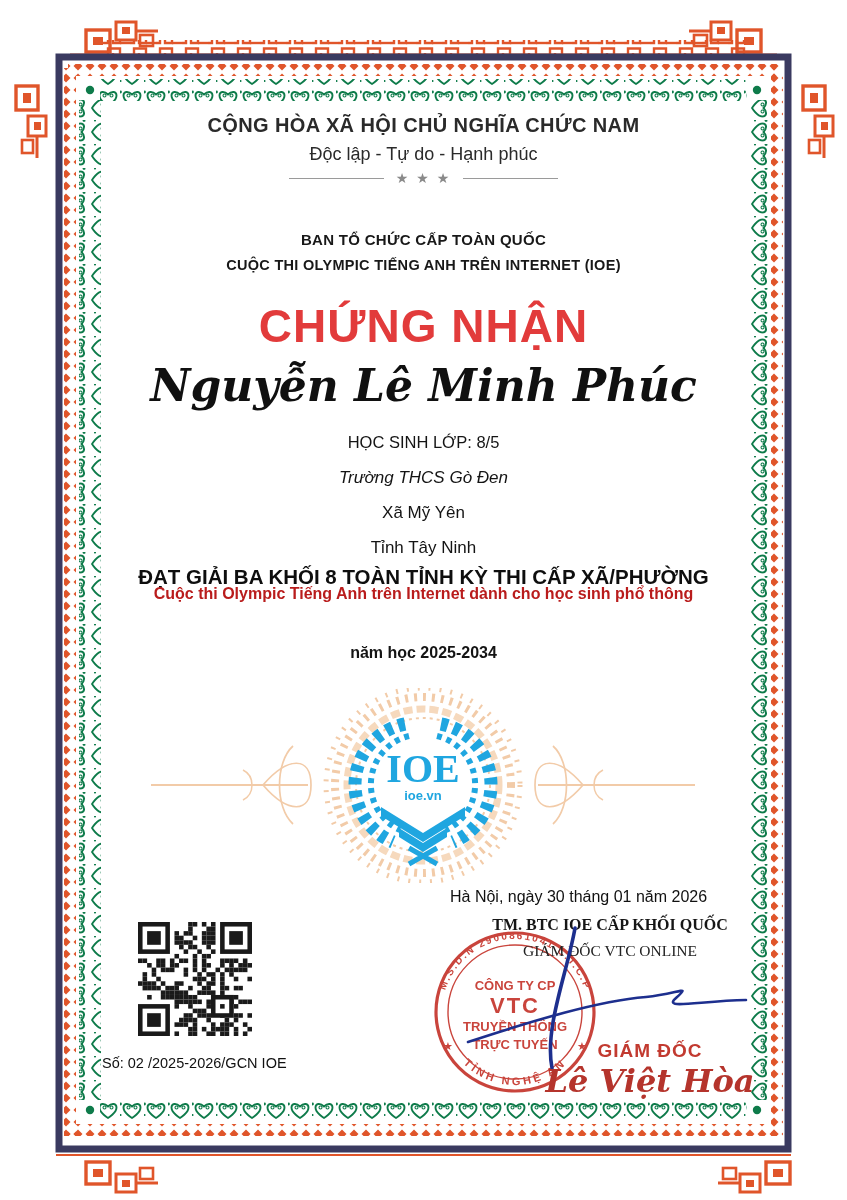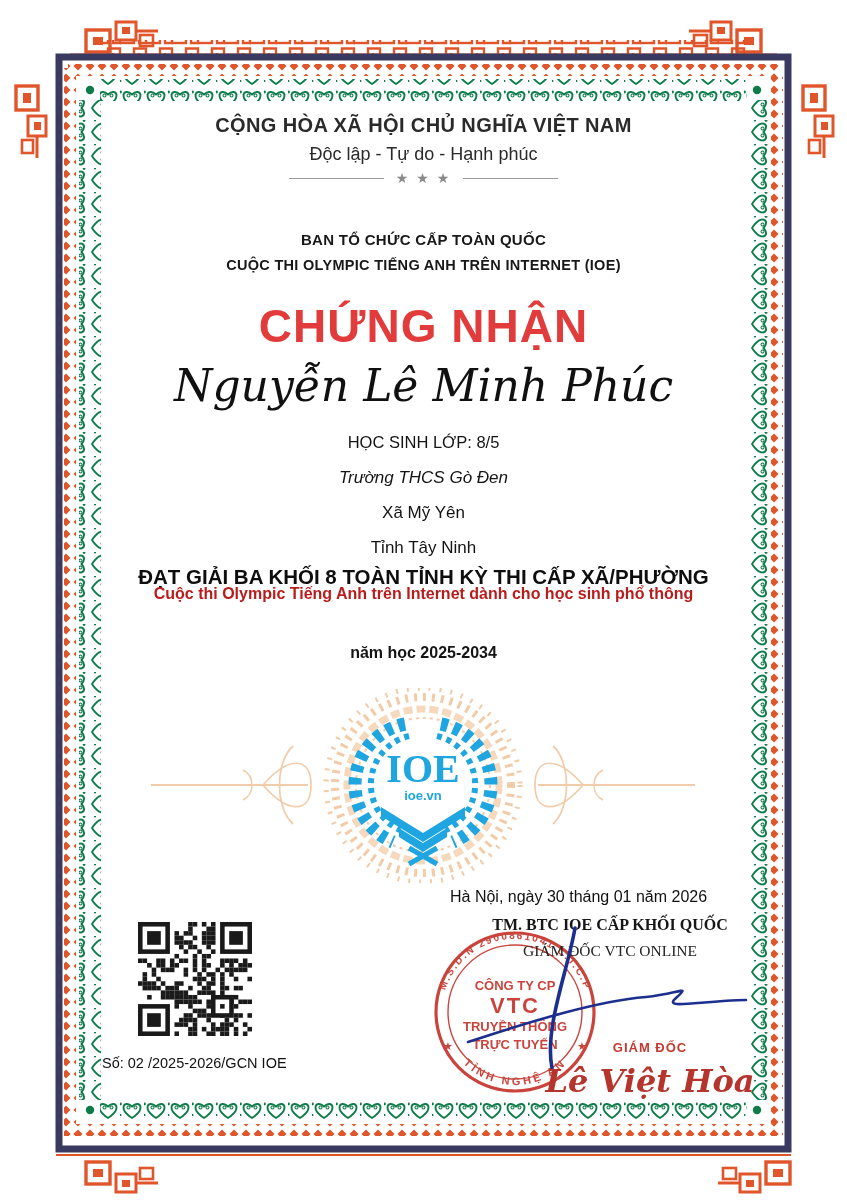--- a/index.html
+++ b/index.html
@@ -8,36 +8,36 @@
   .abs{position:absolute;}
   .cline{position:absolute;left:100px;width:647px;text-align:center;}
   .nation{top:114px;font-size:20px;font-weight:bold;color:#2a2a2a;letter-spacing:.4px;}
   .motto{top:144px;font-size:18px;color:#2a2a2a;}
   .divider{top:170px;display:flex;align-items:center;justify-content:center;gap:12px;color:#8a8a8a;}
   .divider .rule{width:95px;height:0;border-top:1.6px solid #9a9a9a;}
   .divider .stars{font-size:14px;letter-spacing:2px;color:#8a8a8a;}
   .org1{top:231px;font-size:15px;font-weight:bold;color:#181818;letter-spacing:.3px;}
   .org2{top:257px;font-size:14.5px;font-weight:bold;color:#181818;letter-spacing:.3px;text-align:center;}
   .title{top:299px;font-size:46px;font-weight:800;color:#e23b3b;letter-spacing:1px;}
-  .recipient{top:360px;font-size:44px;font-weight:normal;font-style:italic;
+  .recipient{top:360px;font-size:44px;font-weight:bold;font-style:italic;
              font-family:"DejaVu Serif",serif;color:#101010;}
   .classline{top:433px;font-size:16.5px;color:#141414;}
   .school{top:468px;font-size:17px;color:#141414;font-style:italic;}
   .commune{top:503px;font-size:17px;color:#141414;}
   .province{top:538px;font-size:17px;color:#141414;}
   .award{top:565px;font-size:20.5px;font-weight:bold;color:#0e0e0e;}
   .desc1{top:585px;font-size:16px;font-weight:bold;color:#b91c1c;}
   .desc2{top:644px;font-size:16px;font-weight:bold;color:#141414;}
   .dateline{position:absolute;left:450px;width:320px;top:888px;text-align:left;font-size:16px;color:#111;}
   .tmline{position:absolute;left:425px;width:370px;top:916px;text-align:center;
           font-family:"Liberation Serif",serif;font-weight:bold;font-size:16px;color:#161616;}
   .gdline{position:absolute;left:425px;width:370px;top:942px;text-align:center;
           font-family:"Liberation Serif",serif;font-size:15.5px;color:#222;}
   .dirlabel{position:absolute;left:560px;width:180px;top:1040px;text-align:center;
-            font-size:13px;font-weight:bold;color:#c23a30;letter-spacing:1px;}
+            font-size:19px;font-weight:bold;color:#c23a30;letter-spacing:1px;}
   .signer{position:absolute;left:530px;width:240px;top:1062px;text-align:center;
           font-family:"DejaVu Serif",serif;font-style:italic;font-weight:bold;
           font-size:32px;color:#b5342c;}
   .serial{position:absolute;left:102px;top:1055px;font-size:14.5px;color:#111;}
   svg text{font-family:"Liberation Sans",sans-serif;}
   svg .seriftxt{font-family:"Liberation Serif",serif;}
 </style>
 </head>
 <body>
 
@@ -97,21 +97,21 @@
     <rect x="100" y="79" width="647" height="22" fill="url(#heartsH)"></rect>
     <rect x="100" y="1099" width="647" height="22" fill="url(#heartsH)"></rect>
     <rect x="79" y="100" width="22" height="1000" fill="url(#heartsV)"></rect>
     <rect x="746" y="100" width="22" height="1000" fill="url(#heartsV)"></rect>
     <circle cx="90" cy="90" r="4.2" fill="#0e7b4a"></circle>
     <circle cx="757" cy="90" r="4.2" fill="#0e7b4a"></circle>
     <circle cx="90" cy="1110" r="4.2" fill="#0e7b4a"></circle>
     <circle cx="757" cy="1110" r="4.2" fill="#0e7b4a"></circle>
   </svg>
 
-  <div class="cline nation">CỘNG HÒA XÃ HỘI CHỦ NGHĨA VIỆT NAM</div>
+  <div class="cline nation">CỘNG HÒA XÃ HỘI CHỦ NGHĨA CHỨC NAM</div>
   <div class="cline motto">Độc lập - Tự do - Hạnh phúc</div>
   <div class="cline divider">
     <span class="rule"></span>
     <span class="stars">★ ★ ★</span>
     <span class="rule"></span>
   </div>
 
   <div class="cline org1">BAN TỔ CHỨC CẤP TOÀN QUỐC</div>
   <div class="cline org2">CUỘC THI OLYMPIC TIẾNG ANH TRÊN INTERNET (IOE)</div>
 

